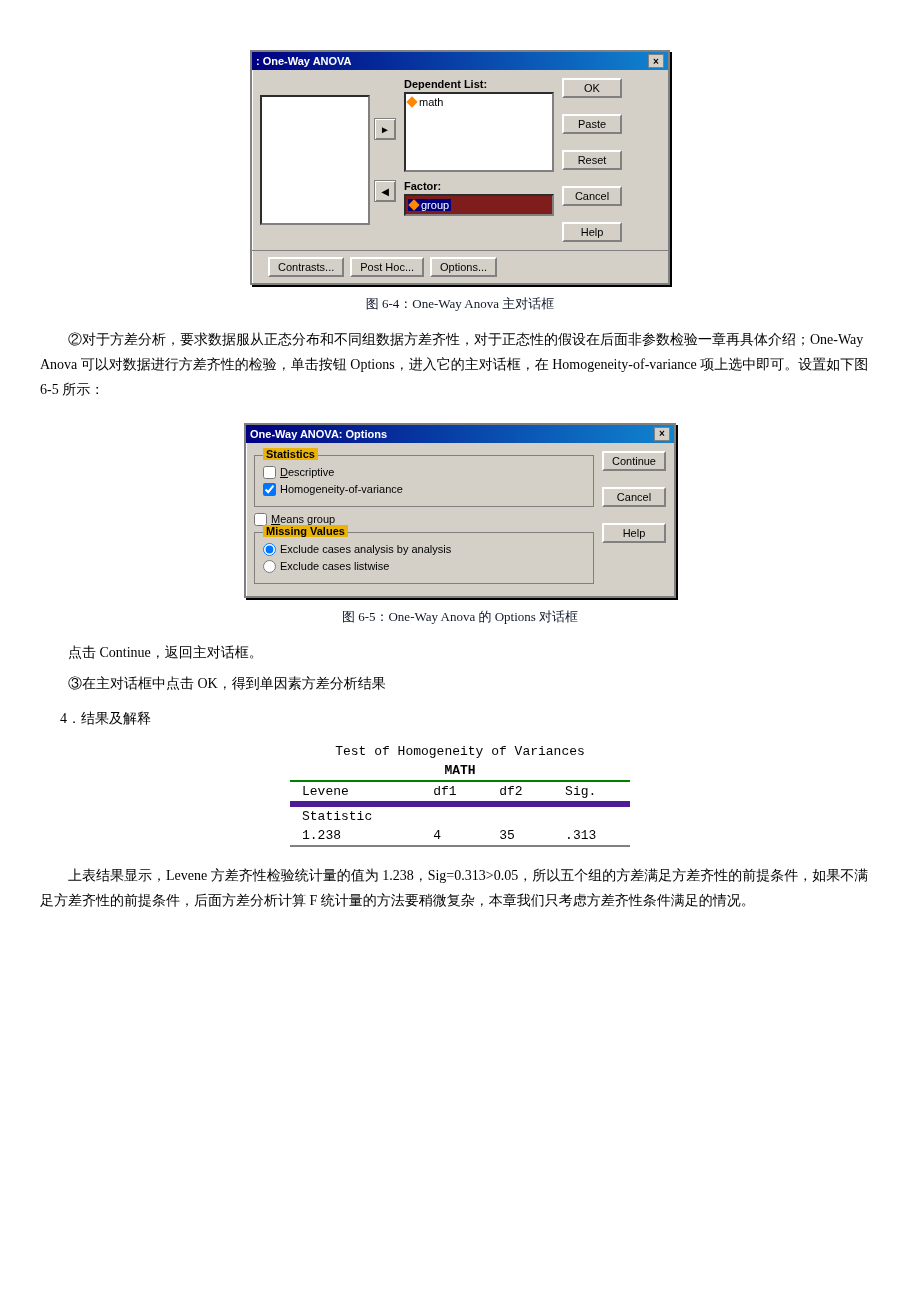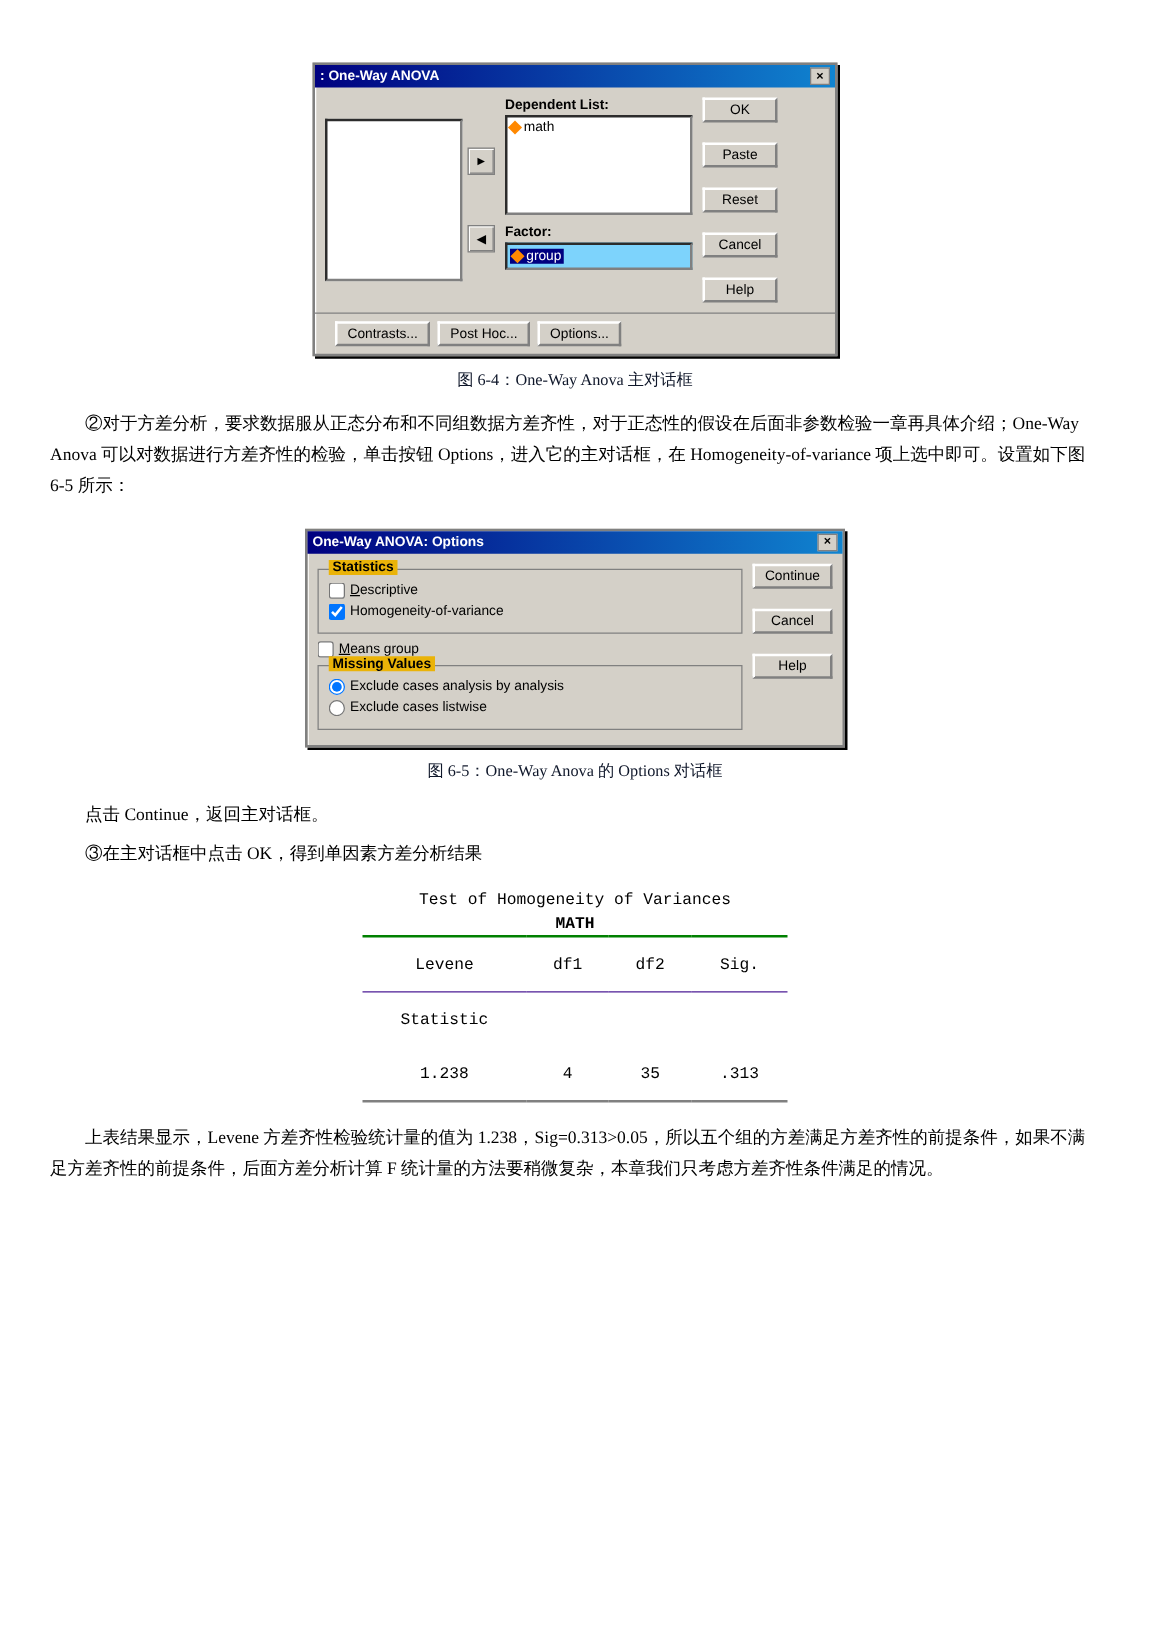--- a/index.html
+++ b/index.html
@@ -105,21 +105,21 @@
     .dep-list-box {
       background: #fff;
       border: 2px inset #808080;
       width: 150px;
       height: 80px;
       padding: 2px;
       font-size: 11px;
     }
 
     .factor-box {
-      background: #7dd3fc;
+      background: #7f1d1d;
       border: 2px inset #808080;
       width: 150px;
       height: 22px;
       padding: 2px;
       font-size: 11px;
       display: flex;
       align-items: center;
     }
 
     .item-selected {
@@ -267,30 +267,30 @@
       font-family: "Courier New", monospace;
       font-size: 13px;
       min-width: 340px;
     }
 
     .stat-table .top-border {
       border-top: 2px solid #008000;
     }
 
     .stat-table .mid-border {
-      border-top: 1px solid #4c1d95;
+      border-top: 6px solid #4c1d95;
     }
 
     .stat-table .bot-border {
       border-bottom: 2px solid #808080;
     }
 
     .stat-table td {
-      padding: 14px 12px;
-      text-align: center;
+      padding: 2px 12px;
+      text-align: left;
     }
 
     .options-body {
       display: flex;
       gap: 8px;
       padding: 8px;
     }
 
     .options-left {
       flex: 1;
@@ -421,20 +421,21 @@
   </div>
 </div>
 
 <p class="caption">图 6-5：One-Way Anova 的 Options 对话框</p>
 
 <p class="body-text-noindent" style="text-indent:2em;">点击 Continue，返回主对话框。</p>
 
 <p class="body-text-noindent" style="text-indent:2em;">③在主对话框中点击 OK，得到单因素方差分析结果</p>
 
 <div class="section-4">
+  <p class="section-title">4．结果及解释</p>
 </div>
 
 <div class="stat-section">
   <p class="stat-title">Test of Homogeneity of Variances</p>
   <p class="stat-subtitle">MATH</p>
   <div class="stat-table-wrapper">
     <table class="stat-table">
       <tbody>
         <tr class="top-border">
           <td>Levene</td>

